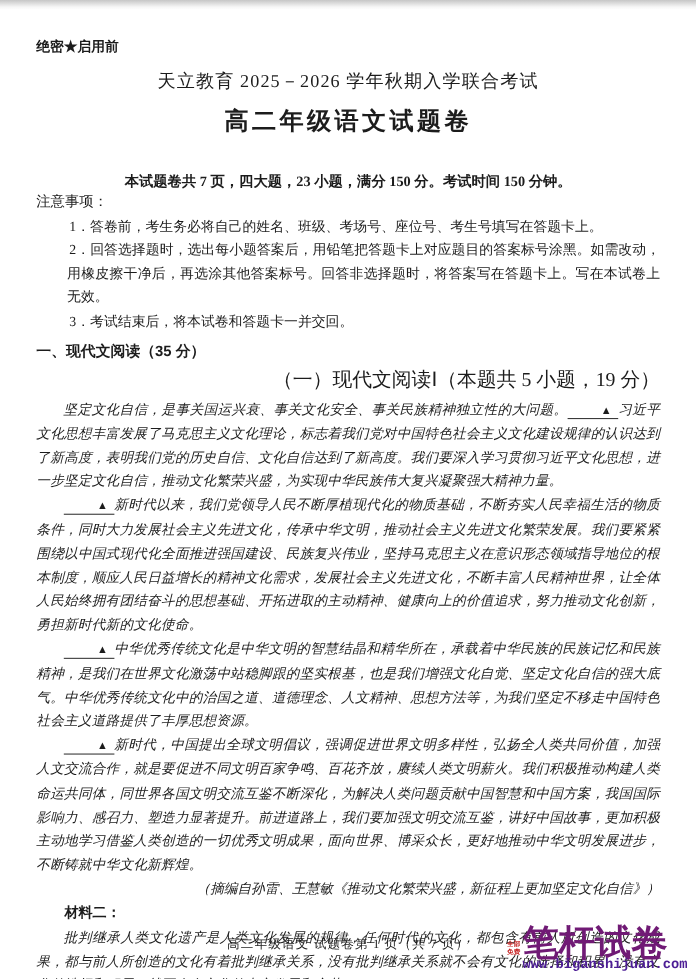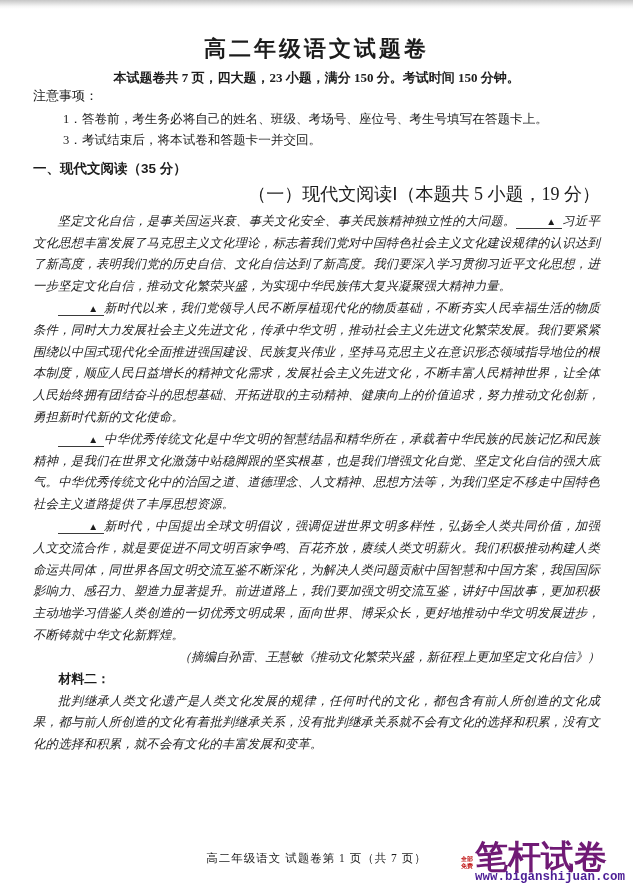--- a/index.html
+++ b/index.html
@@ -23,21 +23,21 @@
   .classification {
     font-family: "Liberation Sans", sans-serif;
     font-weight: bold; font-size: 12.5px; margin-bottom: 12px;
   }
   .exam-session {
     text-align: center; font-size: 16.5px; font-weight: normal;
     letter-spacing: 1px; margin-bottom: 10px;
   }
   .paper-title {
     text-align: center; font-family: "Liberation Sans", sans-serif;
-    font-size: 22px; font-weight: bold; letter-spacing: 3px; margin-bottom: 5px;
+    font-size: 22px; font-weight: bold; letter-spacing: 3px; margin-bottom: 31px;
   }
   .paper-meta {
     text-align: center; font-weight: bold; font-size: 13px; 
   }
   .notice-title {
     font-family: "Liberation Sans", sans-serif;
     font-weight: normal; font-size: 13px; margin-bottom: 4px;
   }
   .notice-item {
     font-size: 12.6px; line-height: 21.4px;
@@ -95,29 +95,32 @@
     font-weight: bold; font-size: 12.5px; line-height: 14px; color: #4c1d95;
   }
 </style>
 </head>
 <body>
 
 <div class="scan-edge-top"></div>
 
 <div class="page">
 
+  <div class="classification">绝密★启用前</div>
 
+  <div class="exam-session">天立教育 2025－2026 学年秋期入学联合考试</div>
 
   <div class="paper-title">高二年级语文试题卷</div>
 
   <div class="paper-meta">本试题卷共 7 页，四大题，23 小题，满分 150 分。考试时间 150 分钟。</div>
 
   <div class="notice">
     <div class="notice-title">注意事项：</div>
     <div class="notice-item">1．答卷前，考生务必将自己的姓名、班级、考场号、座位号、考生号填写在答题卡上。</div>
+    <div class="notice-item">2．回答选择题时，选出每小题答案后，用铅笔把答题卡上对应题目的答案标号涂黑。如需改动，用橡皮擦干净后，再选涂其他答案标号。回答非选择题时，将答案写在答题卡上。写在本试卷上无效。</div>
     <div class="notice-item">3．考试结束后，将本试卷和答题卡一并交回。</div>
   </div>
 
   <div class="section-title">一、现代文阅读（35 分）</div>
   <div class="subsection-title">（一）现代文阅读Ⅰ（本题共 5 小题，19 分）</div>
 
   <div>
 
     <p class="body-para"><span>坚定文化自信，是事关国运兴衰、事关文化安全、事关民族精神独立性的大问题。</span><span class="blank"><span>▲</span></span><span>习近平文化思想丰富发展了马克思主义文化理论，标志着我们党对中国特色社会主义文化建设规律的认识达到了新高度，表明我们党的历史自信、文化自信达到了新高度。我们要深入学习贯彻习近平文化思想，进一步坚定文化自信，推动文化繁荣兴盛，为实现中华民族伟大复兴凝聚强大精神力量。</span></p>
 

